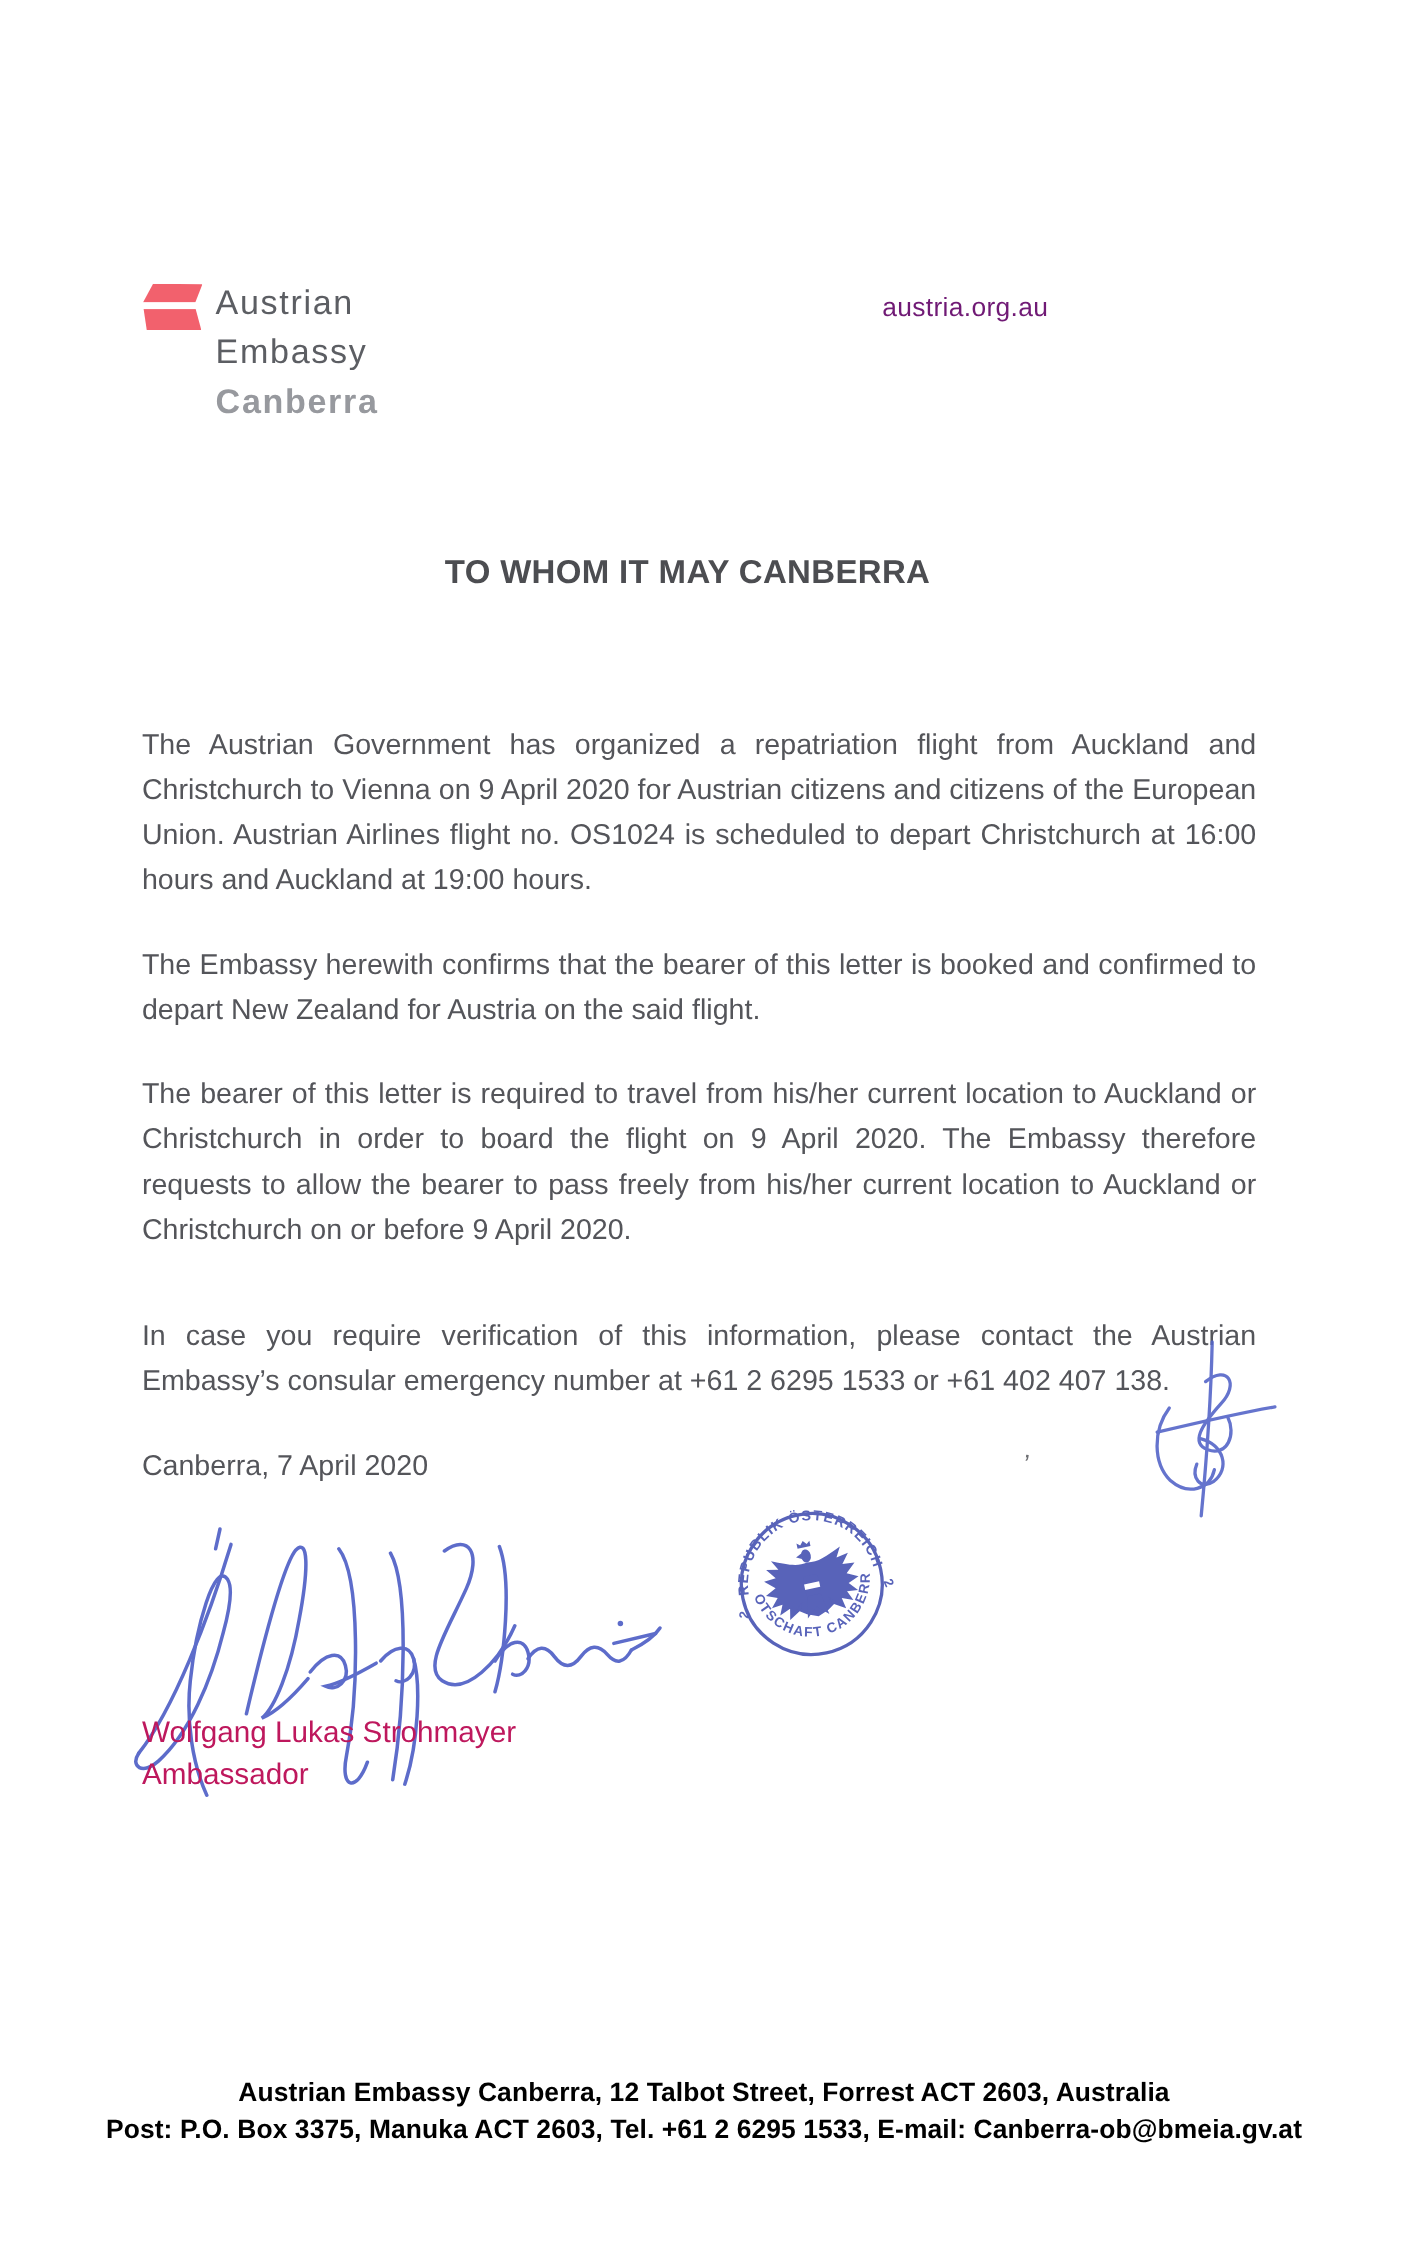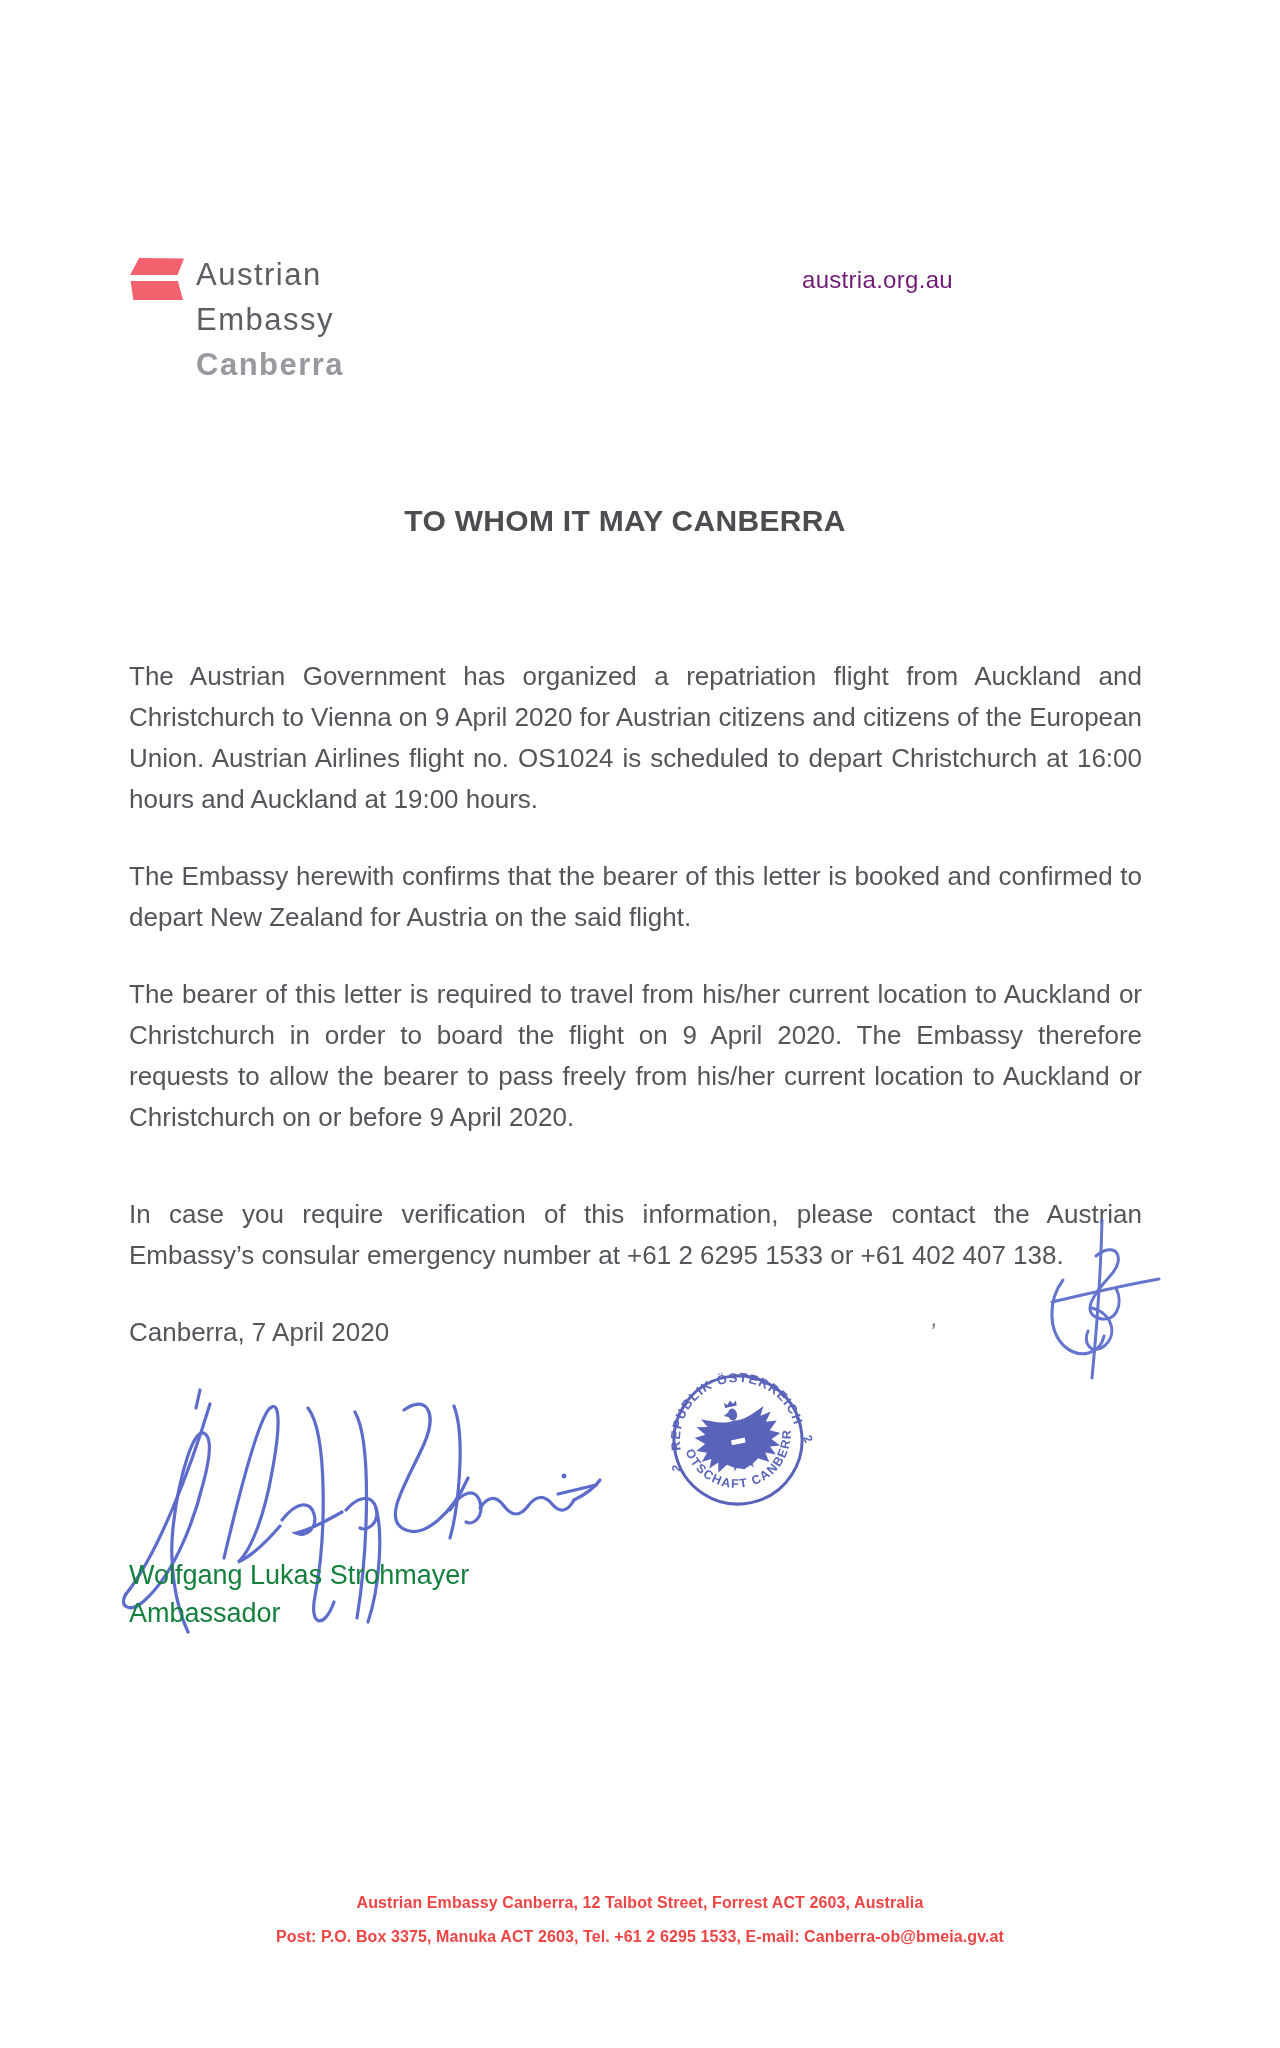--- a/index.html
+++ b/index.html
@@ -44,29 +44,29 @@
     text-align:justify;text-align-last:left;
   }
   .body-text p.gap-lg{margin-bottom:56px;}
   .dateline{margin-top:19px;font-size:26px;color:#54555a;}
   
   .signature-svg{position:absolute;left:112px;top:1388px;pointer-events:none;}
   .paraph-svg{position:absolute;left:1046px;top:1216px;pointer-events:none;}
   .stray-mark{position:absolute;left:930px;top:1318px;font-size:24px;color:#6e6f73;transform:rotate(8deg);}
   .signatory{
     position:absolute;left:129px;top:1556px;
-    font-size:27px;line-height:38px;color:#15803d;
+    font-size:27px;line-height:38px;color:#be185d;
   }
   .stamp-wrap{position:absolute;left:656px;top:1358px;width:164px;height:164px;
     transform:rotate(-12deg);opacity:0.92;}
   
   .footer{
     position:absolute;left:0;top:1886px;width:1280px;
-    text-align:center;color:#ef4444;font-weight:600;
-    font-size:16px;line-height:34px;letter-spacing:0.1px;
+    text-align:center;color:#000000;font-weight:600;
+    font-size:24px;line-height:34px;letter-spacing:0.1px;
   }
 </style>
 </head>
 <body>
 
 <div class="page">
 
   <div class="logo">
     <div class="flag-bar top"></div>
     <div class="flag-bar bottom"></div>

